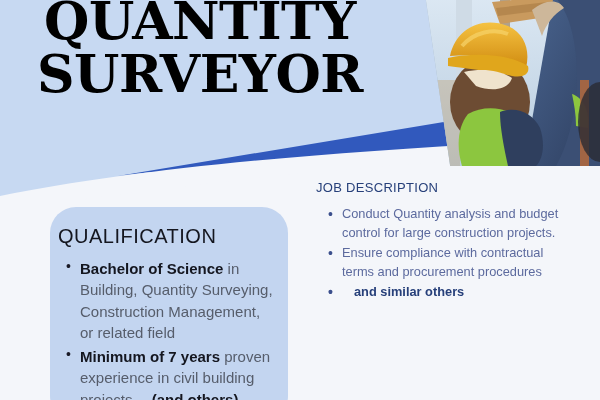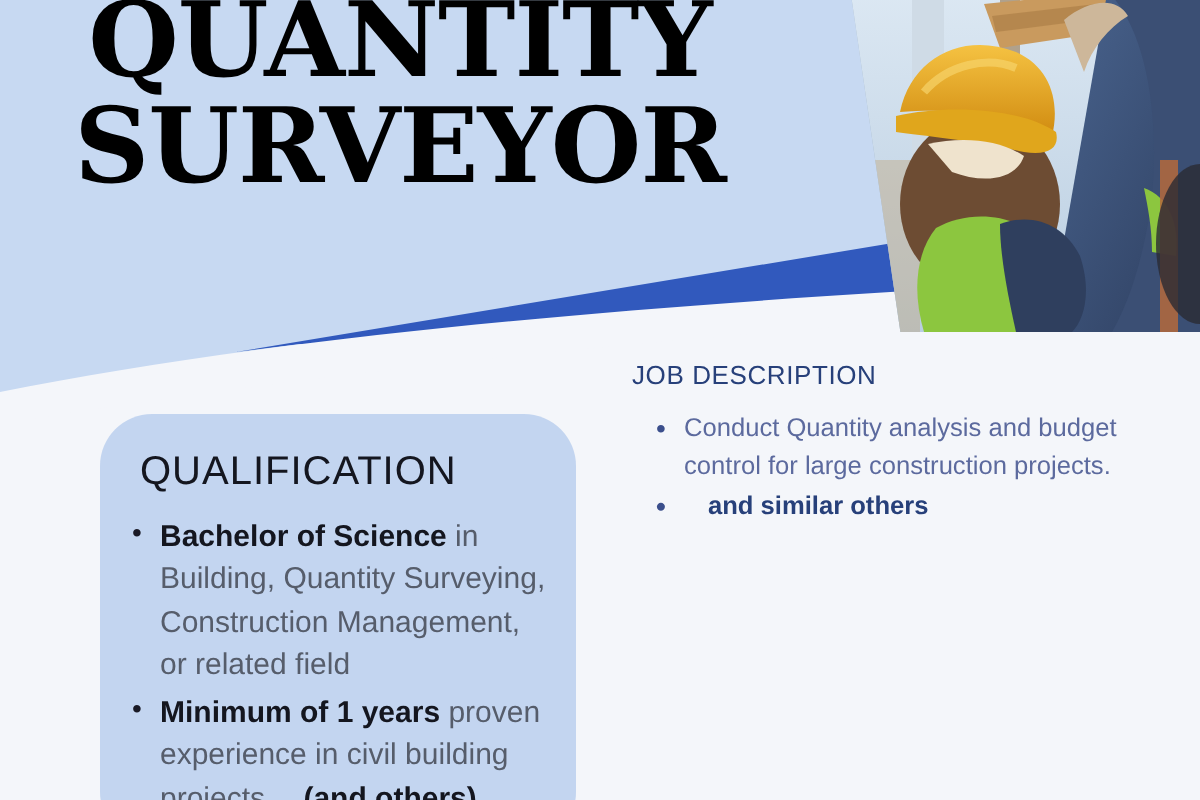--- a/index.html
+++ b/index.html
@@ -70,21 +70,21 @@
     position: absolute;
     left: 50px;
     top: 207px;
     width: 238px;
     height: 215px;
     background: #c3d5f0;
     border-radius: 26px;
     z-index: 4;
   }
   .qual-title {
-    margin: 18px 0 0 20px;
+    margin: 18px 0 0 8px;
     font-size: 20px;
     letter-spacing: 0.5px;
     color: #14161f;
     font-weight: 400;
   }
   .qual-list {
     margin: 10px 0 0 0;
     padding: 0 12px 0 30px;
     list-style: none;
   }
@@ -204,26 +204,27 @@
     </div>
   </div>
 
   <div class="qual-card">
     <div class="qual-title">QUALIFICATION</div>
     <ul class="qual-list">
       <li>
         <b>Bachelor of Science</b><span> in Building, Quantity Surveying, Construction Management, or related field</span>
       </li>
       <li>
-        <b>Minimum of 1 years</b><span> proven experience in civil building projects …</span><b>(and others)</b>
+        <b>Minimum of 7 years</b><span> proven experience in civil building projects …</span><b>(and others)</b>
       </li>
     </ul>
   </div>
 
   <div class="jd">
     <div class="jd-title">JOB DESCRIPTION</div>
     <ul class="jd-list">
       <li>Conduct Quantity analysis and budget control for large construction projects.</li>
+      <li>Ensure compliance with contractual terms and procurement procedures</li>
       <li class="last">and similar others</li>
     </ul>
   </div>
 
 </div>
 
 </body></html>

